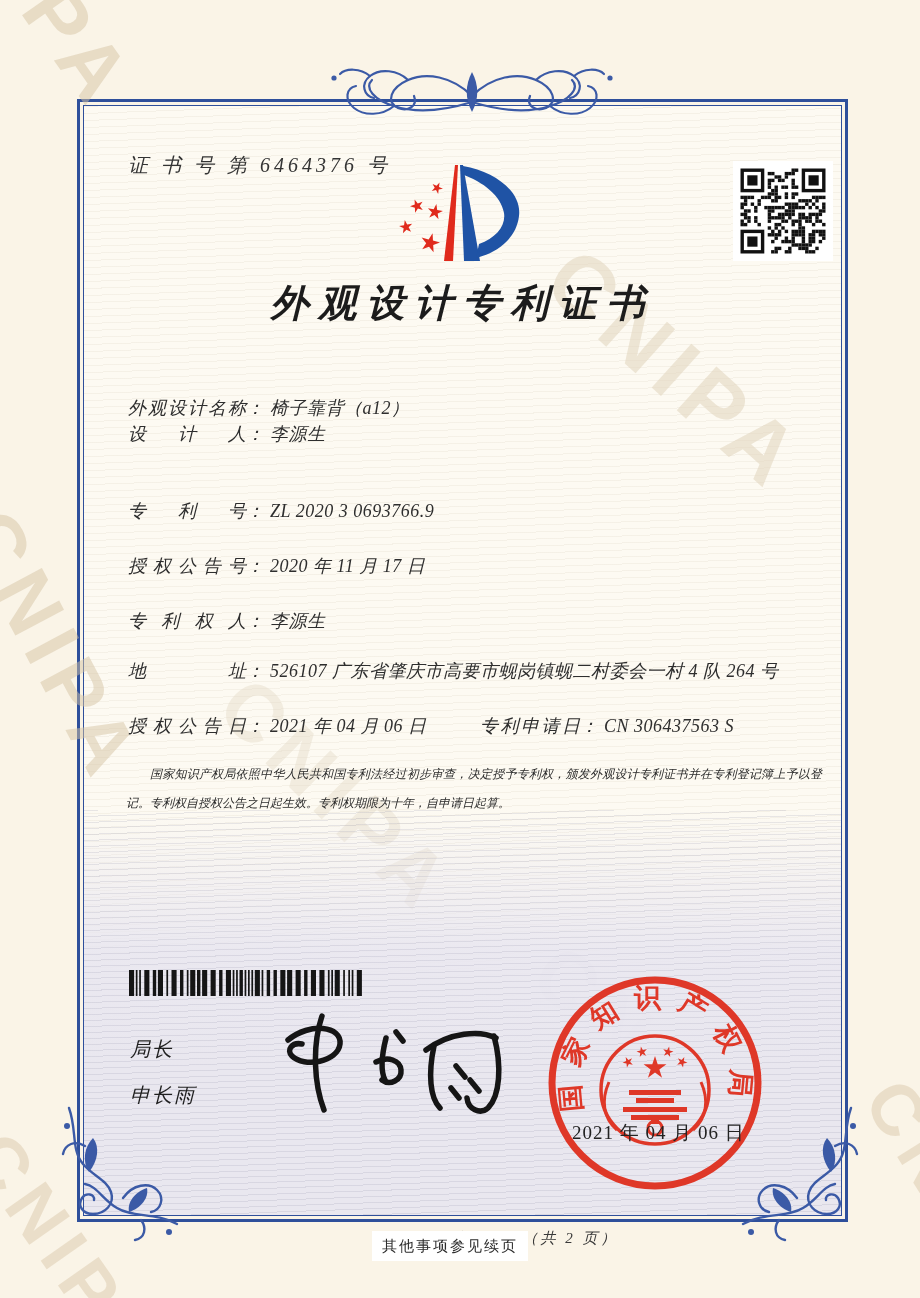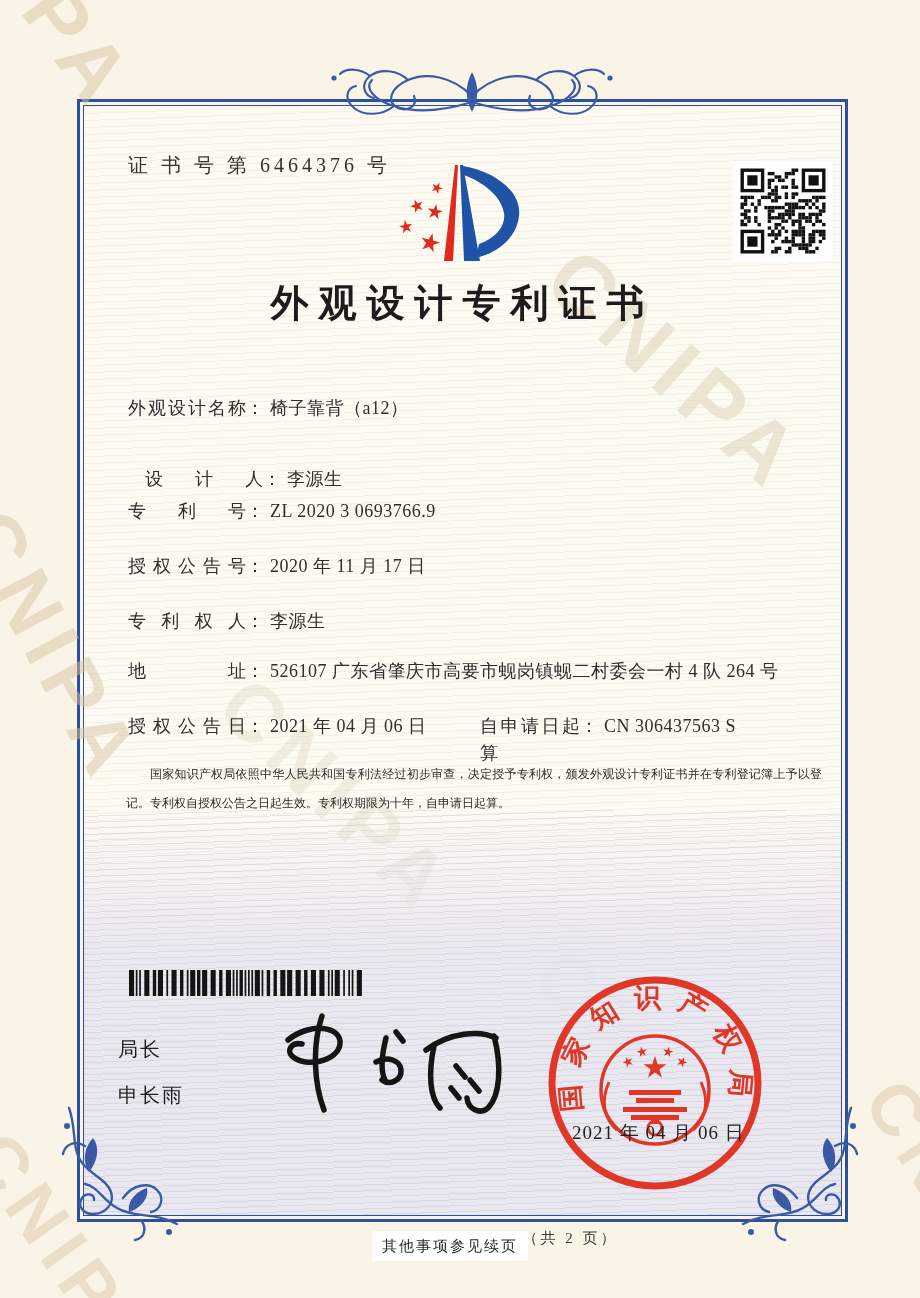--- a/index.html
+++ b/index.html
@@ -21,32 +21,32 @@
                    #fdfaf2; }
   .lavender { position:absolute; left:84px; top:810px; width:757px; height:405px; z-index:2;
               background:
                 repeating-linear-gradient(178deg, rgba(148,148,172,0.20) 0 1px, rgba(0,0,0,0) 1px 6px),
                 linear-gradient(180deg, rgba(232,230,240,0) 0, rgba(232,230,240,0.88) 140px, #e9e7ef 260px); }
 
   
   .orn { position:absolute; z-index:4; pointer-events:none; }
 
   
-  .content { position:absolute; inset:0; z-index:3; }
+  .content { position:absolute; inset:0; z-index:3;font-style:italic; }
   .certno { position:absolute; left:128px; top:152px; font-size:20px; letter-spacing:4px; color:#333; }
   .title  { position:absolute; left:77px; top:278px; width:771px; text-align:center;
             font-size:38px; font-weight:bold; letter-spacing:10px; color:#1c1c1c; }
   .frow { position:absolute; left:128px; font-size:18px; color:#2e2e2e; display:flex; line-height:27px; }
   .flabel { display:inline-block; width:118px; text-align:justify; text-align-last:justify; }
   .fcolon { display:inline-block; margin:0 6px 0 0; }
   .fvalue { display:inline-block; max-width:565px; letter-spacing:0.5px; }
   .paras { position:absolute; left:126px; top:760px; width:696px; font-size:12px; line-height:29px;
            color:#2b2b2b; text-align:justify; }
   .paras p { text-indent:2em; }
-  .director { position:absolute; left:118px; font-family:"Liberation Sans", sans-serif;
+  .director { position:absolute; left:130px; font-family:"Liberation Sans", sans-serif;
               font-size:20px; color:#1f1f1f; letter-spacing:2px; z-index:3; }
   .pageind { position:absolute; left:77px; top:1229px; width:920px; text-align:center;
              font-size:15px; letter-spacing:3px; color:#3a3a3a; z-index:3; }
   .footnote { position:absolute; left:372px; top:1231px; width:156px; height:30px; background:#ffffff;
               text-align:center; line-height:30px; font-size:15px; letter-spacing:2px; color:#2b2b2b; z-index:3; }
   .sealdate { position:absolute; left:572px; top:1120px; font-size:19px; letter-spacing:1px;
               color:#222; z-index:5; }
   .qrbox { position:absolute; left:733px; top:161px; width:100px; height:100px; background:#fff;
            z-index:3; }
   .barbox { position:absolute; left:128px; top:970px; z-index:3; }
@@ -361,21 +361,21 @@
         </svg>
     </div>
 
     <div class="title">外观设计专利证书</div>
 
     <div class="frow" style="top:388px;margin-top:7px;">
       <span class="flabel">外观设计名称</span>
         <span class="fcolon">：</span>
       <span class="fvalue">椅子靠背（a12）</span>
     </div>
-    <div class="frow" style="top:466px;margin-left:17px;">
+    <div class="frow" style="top:421px;">
       <span class="flabel">设计人</span>
         <span class="fcolon">：</span>
       <span class="fvalue">李源生</span>
     </div>
     <div class="frow" style="top:498px;">
       <span class="flabel">专利号</span>
         <span class="fcolon">：</span>
       <span class="fvalue">ZL 2020 3 0693766.9</span>
     </div>
     <div class="frow" style="top:553px;">
@@ -392,21 +392,21 @@
       <span class="flabel">地址</span>
         <span class="fcolon">：</span>
       <span class="fvalue" style="width:560px;">526107 广东省肇庆市高要市蚬岗镇蚬二村委会一村 4 队 264 号</span>
     </div>
     <div class="frow" style="top:713px;">
       <span class="flabel">授权公告日</span>
         <span class="fcolon">：</span>
       <span class="fvalue">2021 年 04 月 06 日</span>
     </div>
     <div class="frow" style="top:713px; left:480px;">
-      <span class="flabel" style="width:100px;">自申请日起算</span>
+      <span class="flabel" style="width:100px;">专利申请日</span>
         <span class="fcolon">：</span>
       <span class="fvalue">CN 306437563 S</span>
     </div>
 
     <div class="paras">
       <p>国家知识产权局依照中华人民共和国专利法经过初步审查，决定授予专利权，颁发外观设计专利证书并在专利登记簿上予以登记。专利权自授权公告之日起生效。专利权期限为十年，自申请日起算。</p>
     </div>
 
     <div class="barbox">
       <svg id="barsvg" width="238" height="26" viewBox="0 0 238 26">

